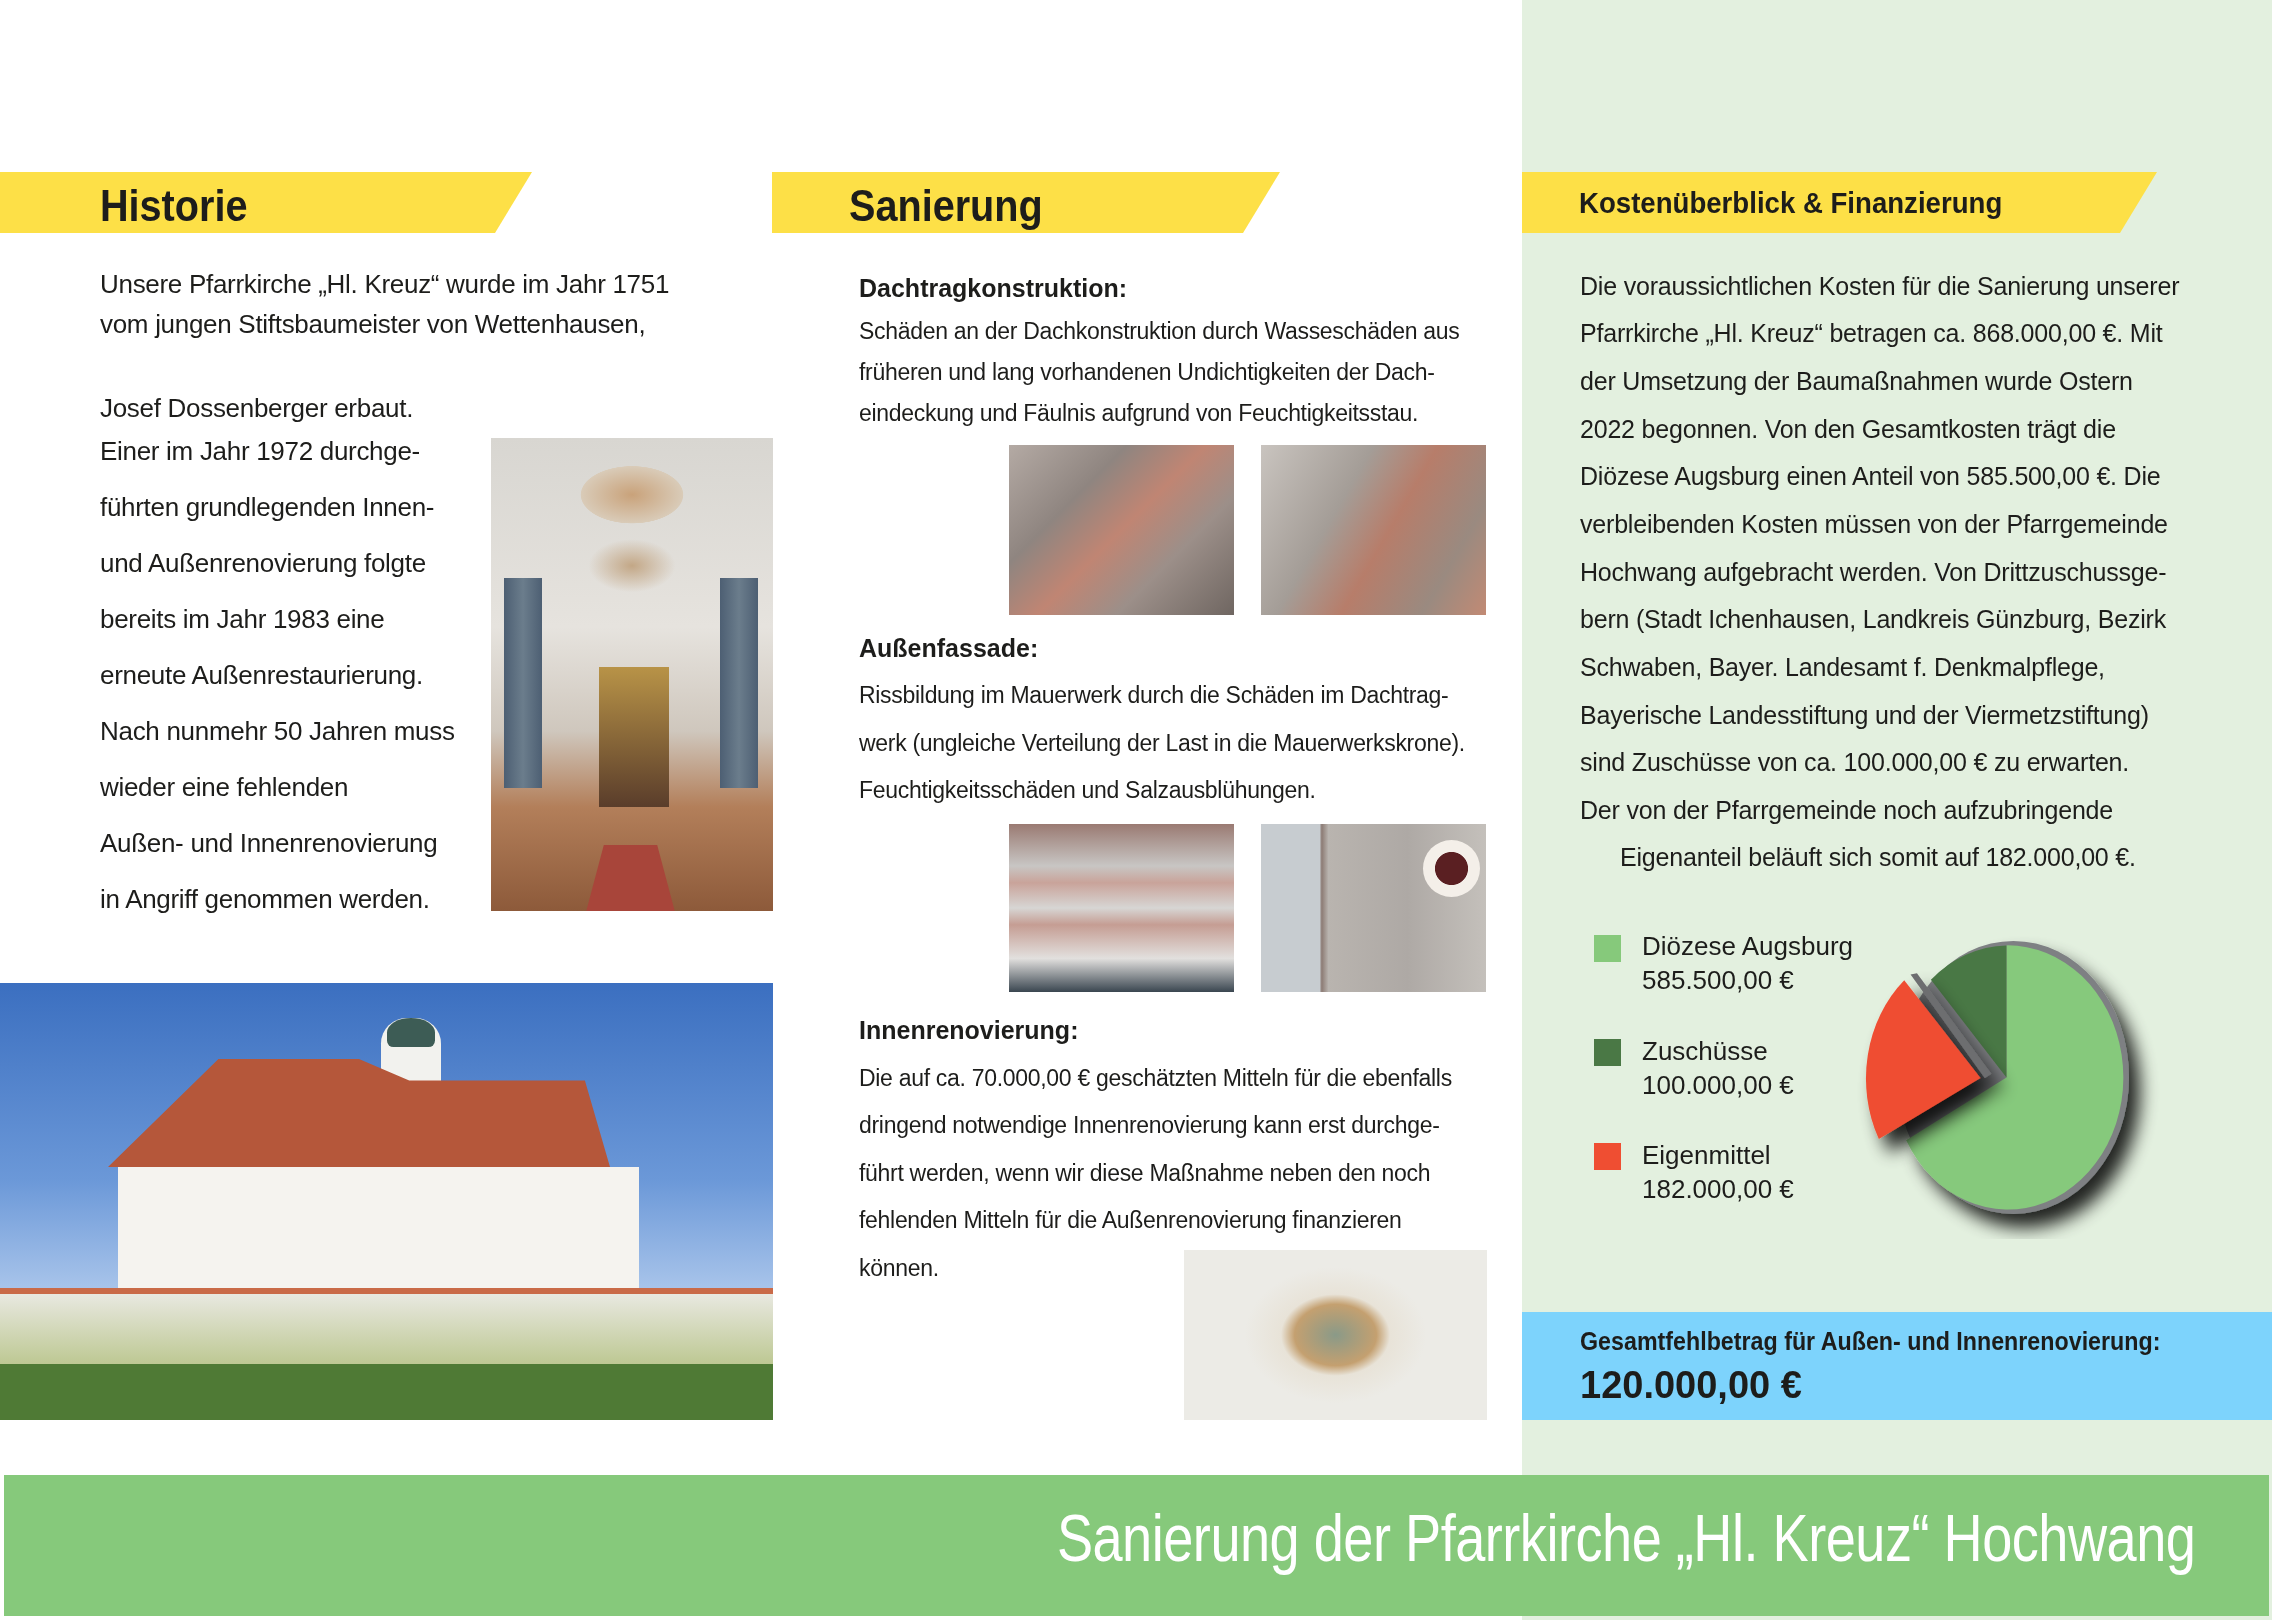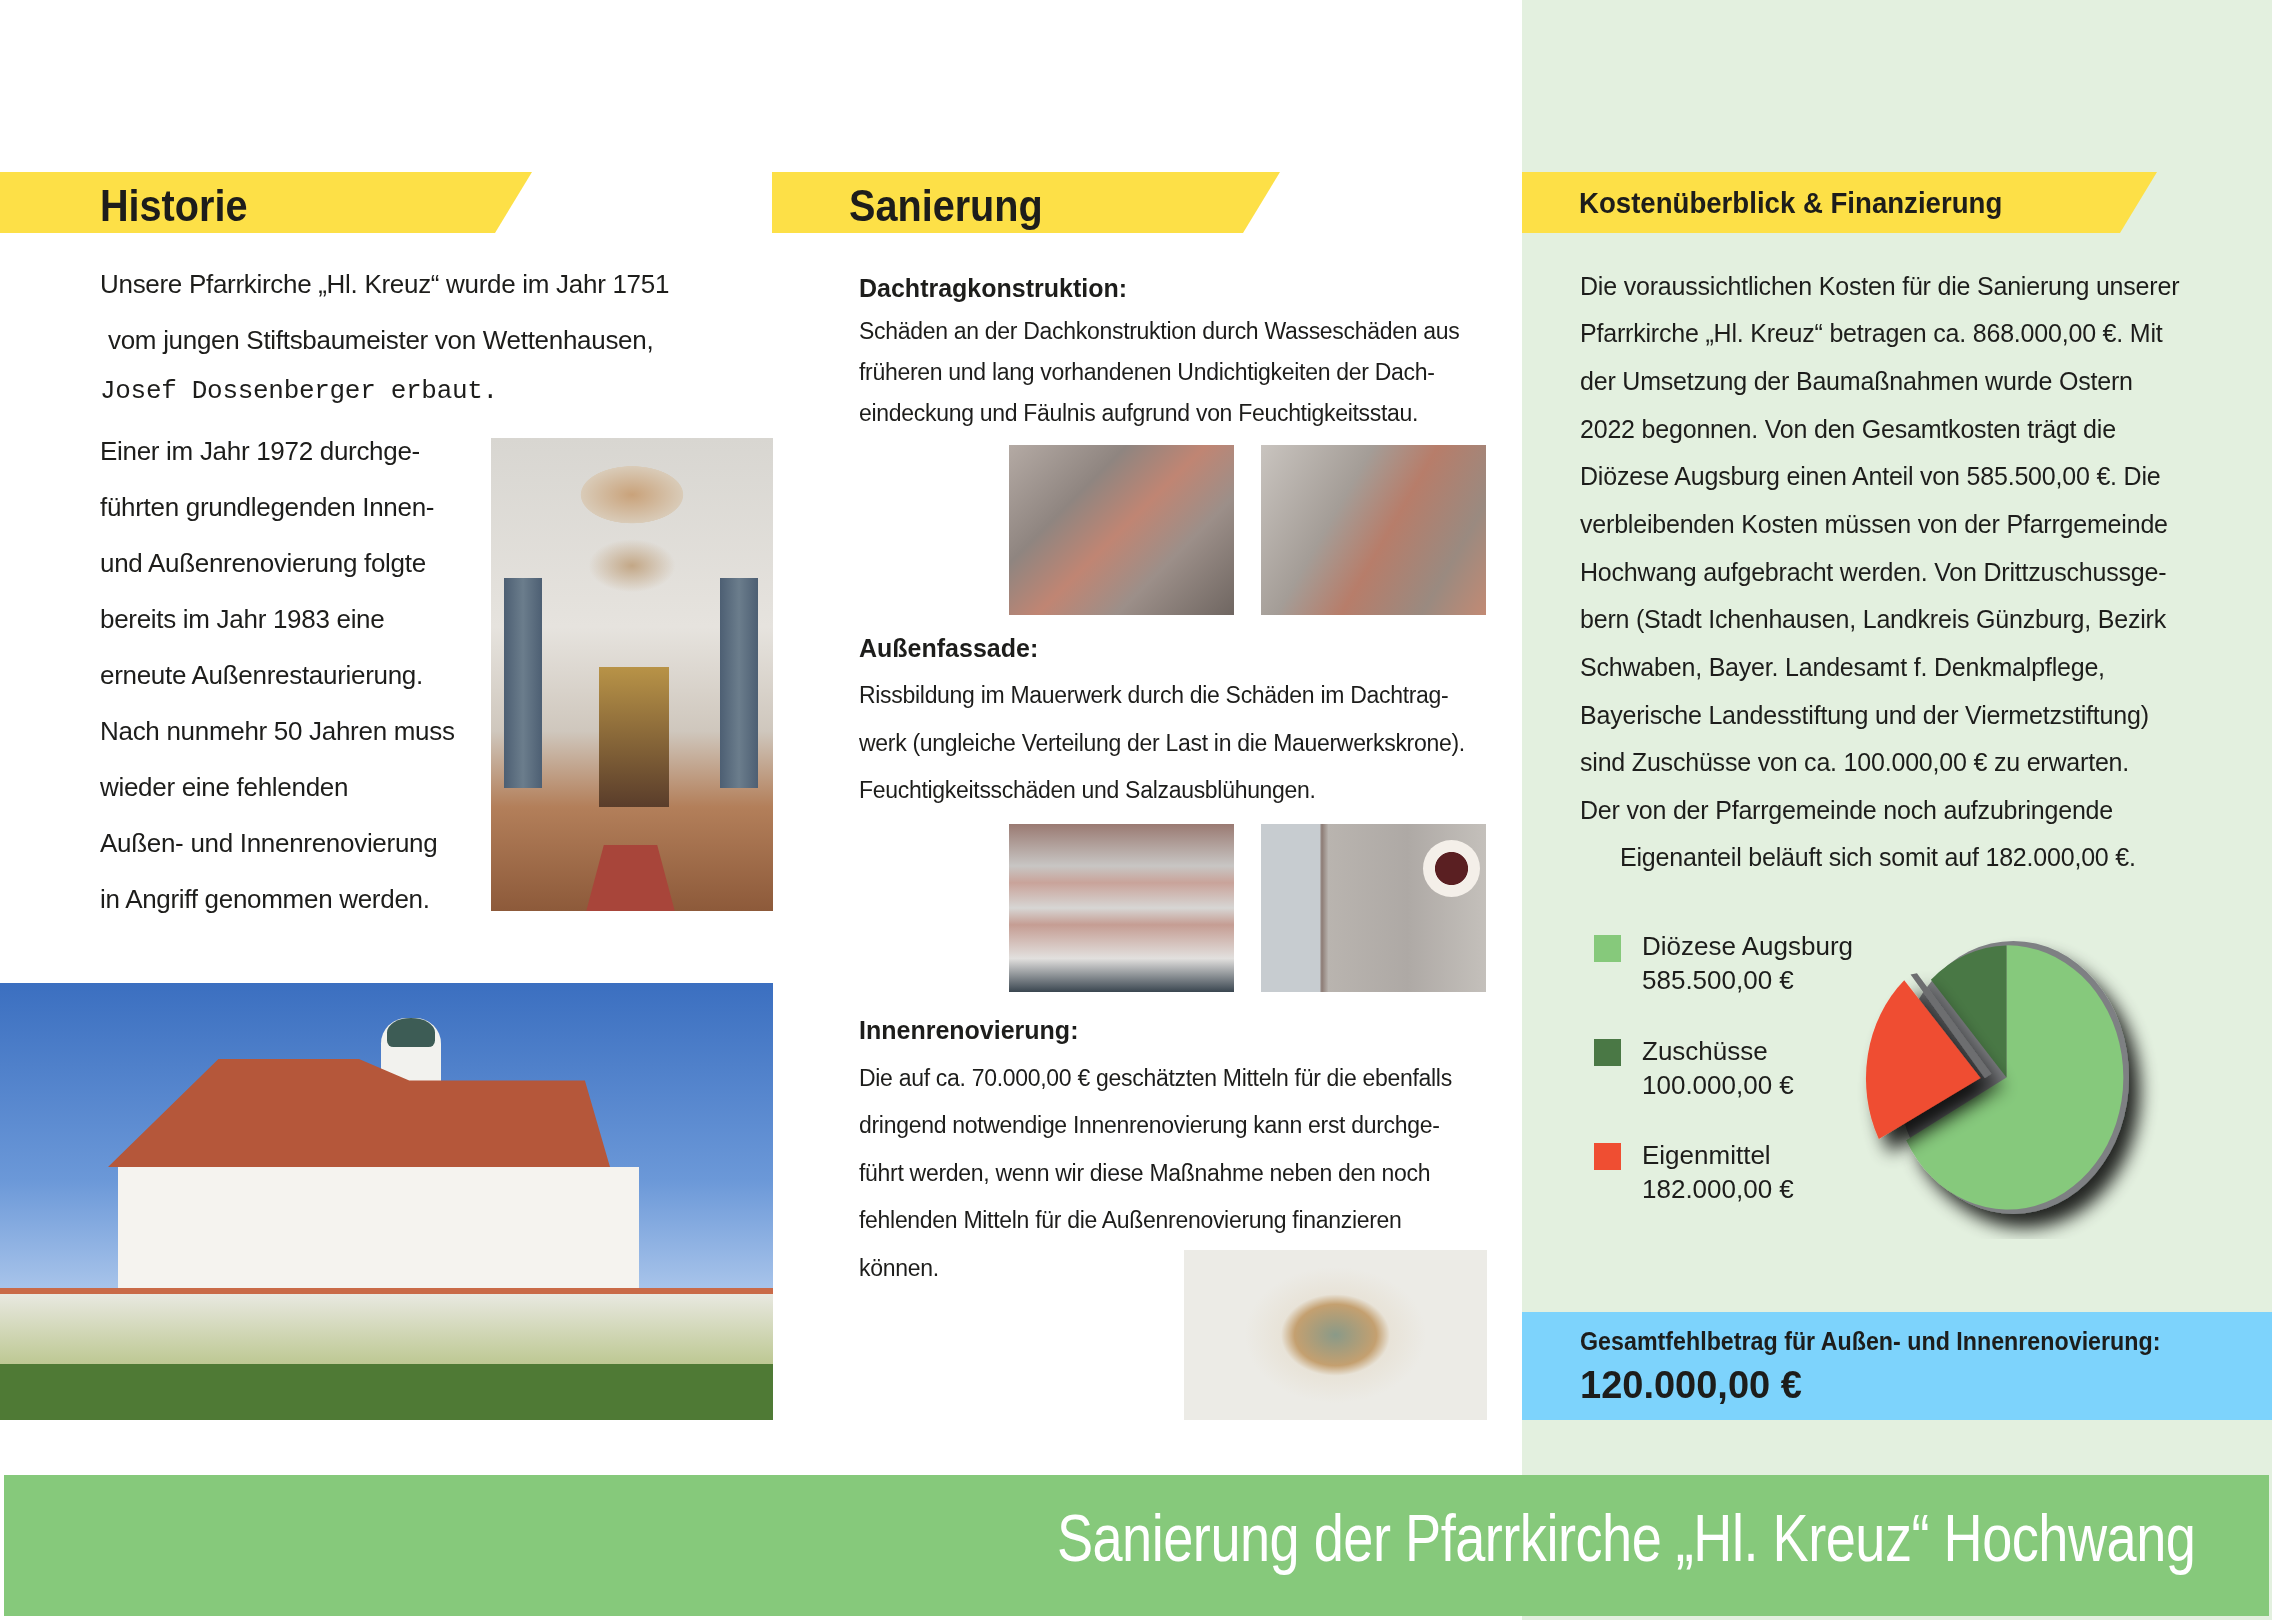--- a/index.html
+++ b/index.html
@@ -36,22 +36,22 @@
 <body>
 
 <div class="right-panel"></div>
 
 <div class="banner" style="left:0; top:172px; width:532px;">
   <h2 style="left:100px; top:9px; font-size:44px; transform:scaleX(0.9); transform-origin:left;">Historie</h2>
 </div>
 
 <div>
   <div class="historie-line" style="top:269px;">Unsere Pfarrkirche „Hl. Kreuz“ wurde im Jahr 1751</div>
-  <div class="historie-line" style="top:325px;margin-left:8px;">vom jungen Stiftsbaumeister von Wettenhausen,</div>
-  <div class="historie-line" style="top:376px;font-family:Liberation Mono, monospace;">Josef Dossenberger erbaut.</div>
+  <div class="historie-line" style="top:309px;">vom jungen Stiftsbaumeister von Wettenhausen,</div>
+  <div class="historie-line" style="top:393px;">Josef Dossenberger erbaut.</div>
   <div class="historie-line" style="top:436px;">Einer im Jahr 1972 durchge-</div>
   <div class="historie-line" style="top:492px;">führten grundlegenden Innen-</div>
   <div class="historie-line" style="top:548px;">und Außenrenovierung folgte</div>
   <div class="historie-line" style="top:604px;">bereits im Jahr 1983 eine</div>
   <div class="historie-line" style="top:660px;">erneute Außenrestaurierung.</div>
   <div class="historie-line" style="top:716px;">Nach nunmehr 50 Jahren muss</div>
   <div class="historie-line" style="top:772px;">wieder eine fehlenden</div>
   <div class="historie-line" style="top:828px;">Außen- und Innenrenovierung</div>
   <div class="historie-line" style="top:884px;">in Angriff genommen werden.</div>
 </div>

